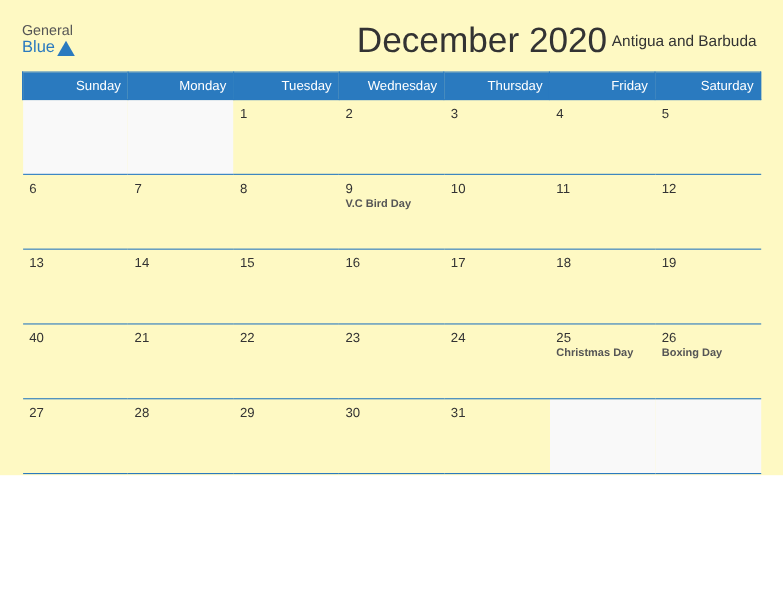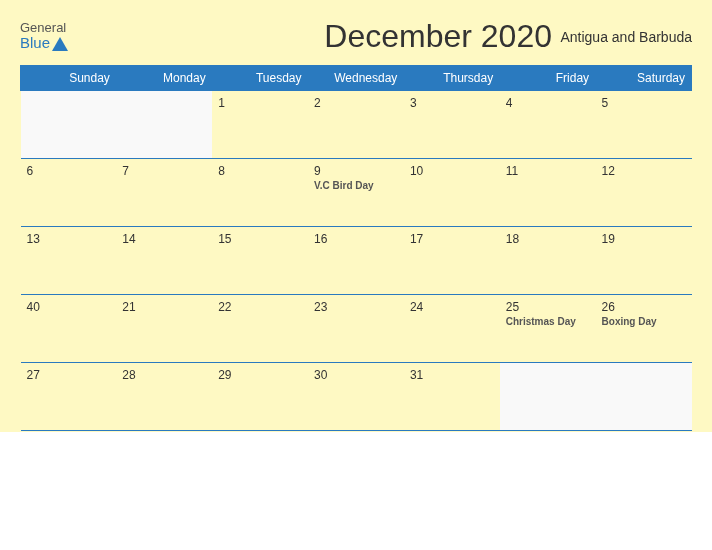--- a/index.html
+++ b/index.html
@@ -53,21 +53,21 @@
     .month-title {
       font-size: 32px;
       color: #333;
       font-weight: normal;
       text-align: right;
       flex: 1;
     }
     .country {
       font-size: 14px;
       color: #333;
-      text-align: right;
+      text-align: center;
       min-width: 140px;
     }
     .calendar {
       width: 100%;
       border-collapse: collapse;
     }
     .calendar thead tr th {
       background-color: #2a7abf;
       color: #fff;
       font-size: 12px;

